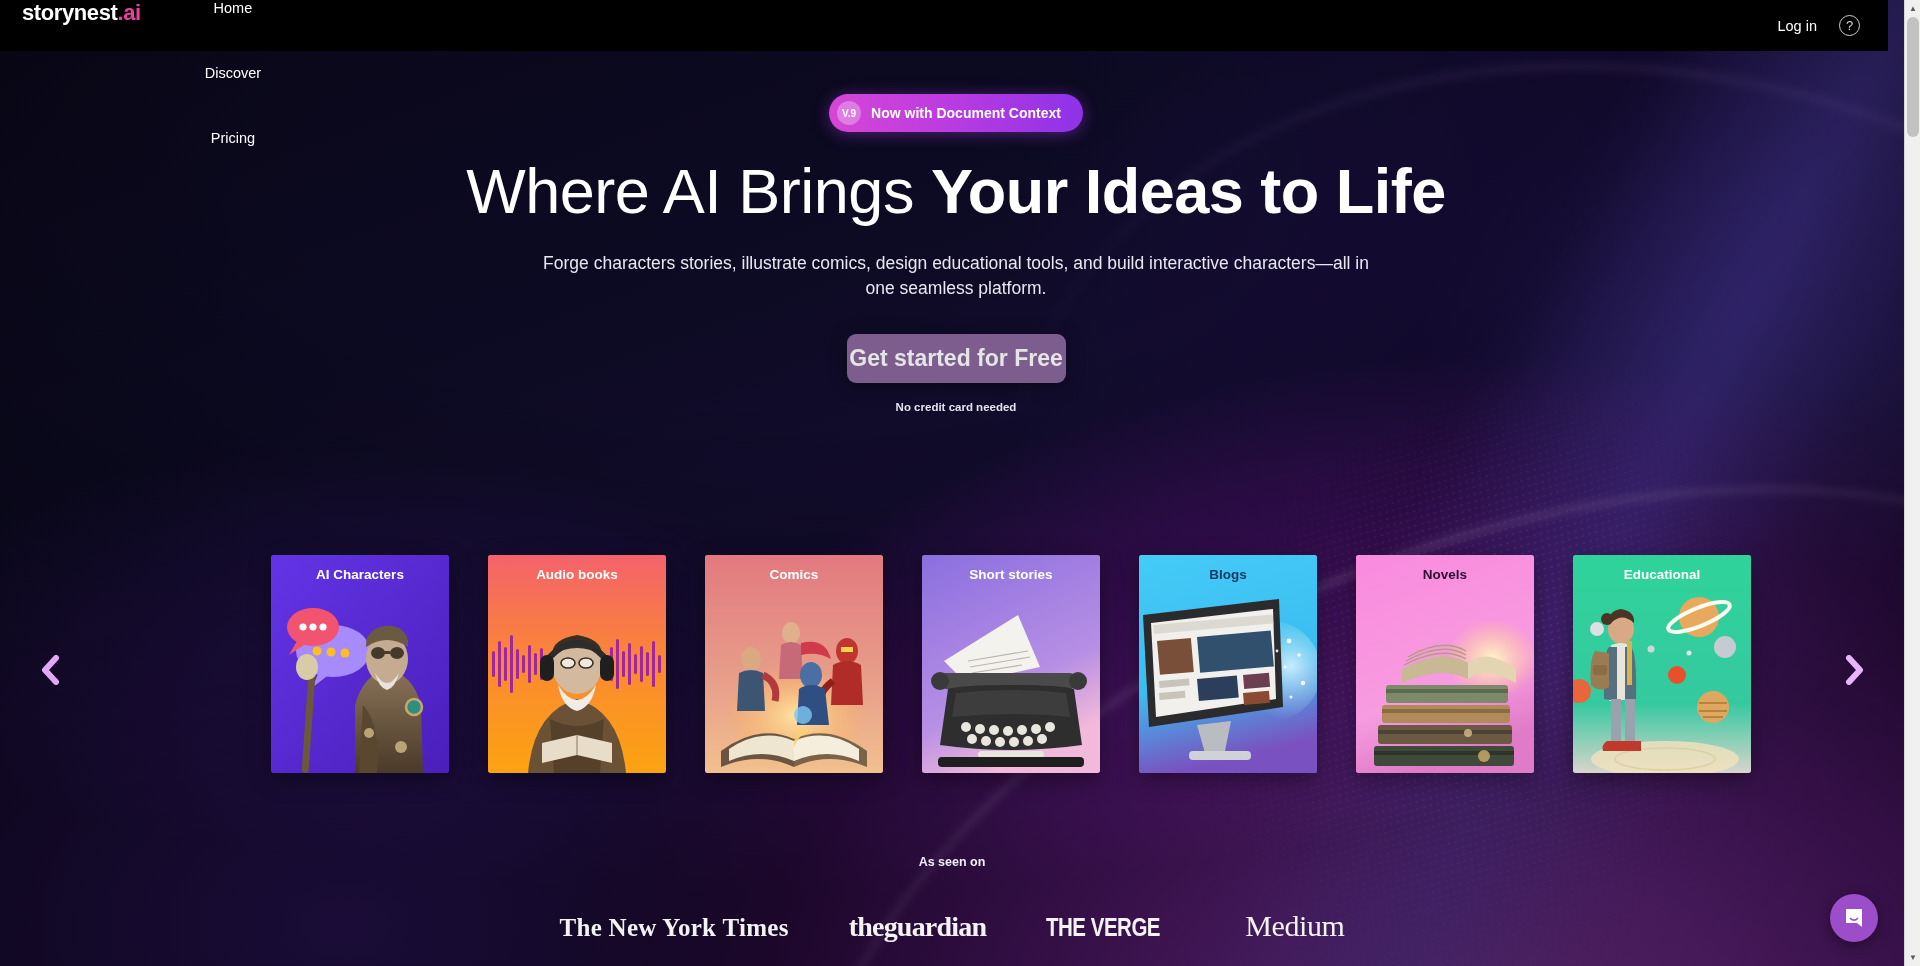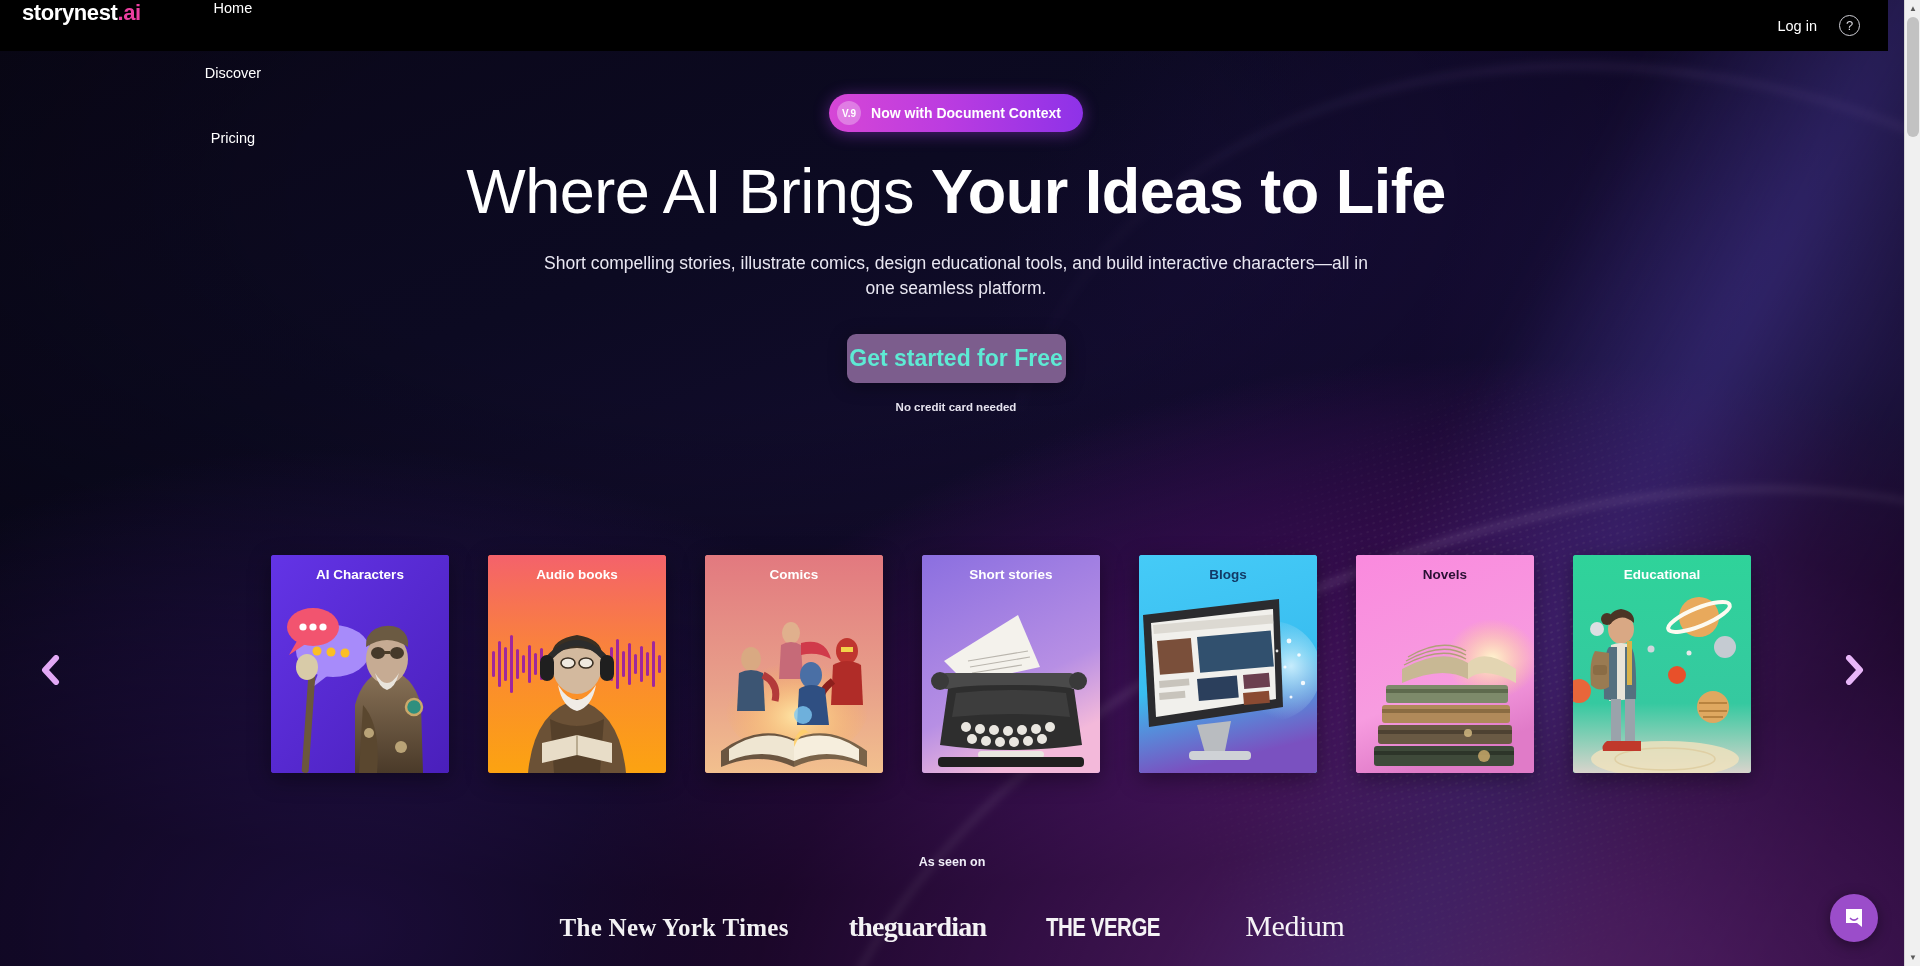--- a/index.html
+++ b/index.html
@@ -148,21 +148,21 @@
     width: 840px;
     font-size: 17.5px; line-height: 1.45;
     color: #e9e7f2; text-align: center; font-weight: 400;
   }
 
   .cta-btn {
     margin-top: 33px;
     width: 219px; height: 49px;
     border: none; border-radius: 9px;
     background: #7c5d8d;
-    color: #5eead4; font-size: 23px; font-weight: 700;
+    color: #e5e5e5; font-size: 23px; font-weight: 700;
     font-family: "Liberation Sans", sans-serif;
     cursor: pointer;
     box-shadow: 0 3px 18px rgba(0,0,0,0.35);
   }
   .cta-note {
     margin-top: 18px;
     font-size: 11.5px; font-weight: 700; color: #e6e3ef;
   }
 
   
@@ -293,21 +293,21 @@
 
     <div class="badge">
       <span class="badge-ver">V.9</span>
       <span class="badge-text">Now with Document Context</span>
     </div>
 
     <h1 class="headline">
       <span class="light">Where AI Brings </span><span class="bold">Your Ideas to Life</span>
     </h1>
 
-    <p class="subhead">Short compelling stories, illustrate comics, design educational tools, and build interactive characters—all in one seamless platform.</p>
+    <p class="subhead">Forge characters stories, illustrate comics, design educational tools, and build interactive characters—all in one seamless platform.</p>
 
     <button class="cta-btn">Get started for Free</button>
     <div class="cta-note">No credit card needed</div>
   </div>
 
   <div class="carousel-wrap">
 
     <div class="arrow arrow-left">
       <svg width="22" height="30" viewBox="0 0 22 30" aria-hidden="true">
         <path d="M18 3 L7 15 L18 27" stroke="#e2a8f5" stroke-width="6" fill="none" stroke-linecap="round" stroke-linejoin="round"></path>

